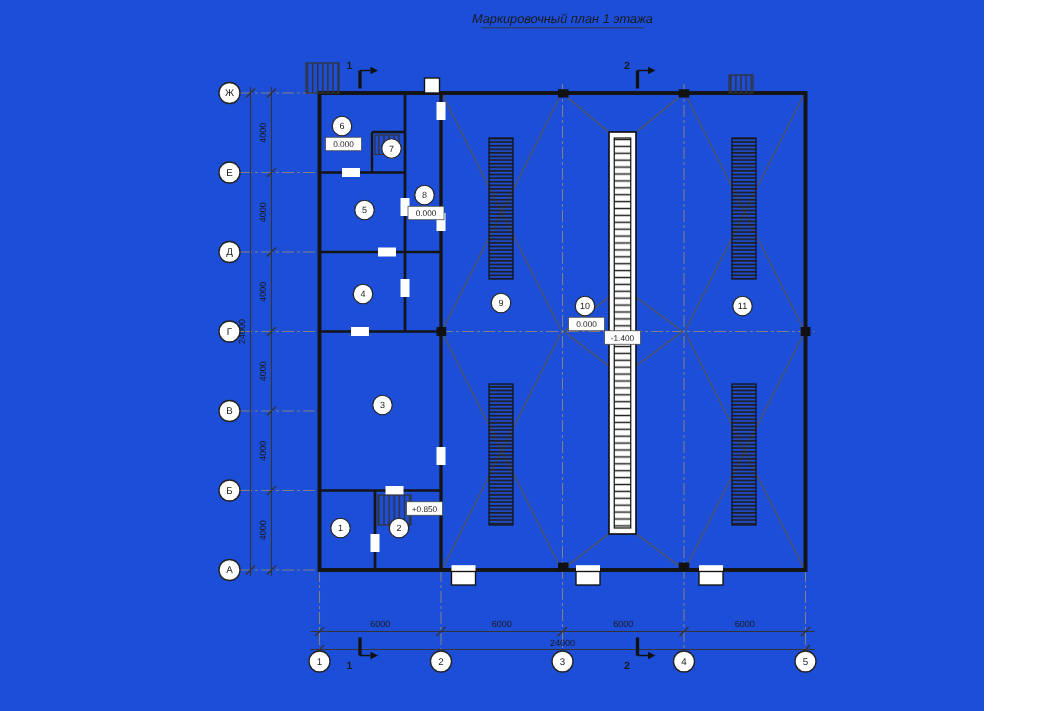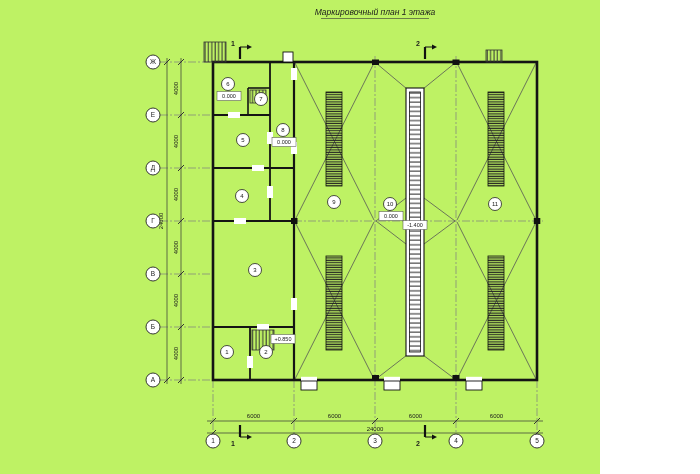--- a/index.html
+++ b/index.html
@@ -1,16 +1,16 @@
 <!DOCTYPE html>
 <html><head>
 <meta charset="utf-8">
 <style>
   html,body{margin:0;padding:0;background:#ffffff;}
-  .sheet{position:relative;width:600px;height:474px;background:#bef264;overflow:hidden;
+  .sheet{position:relative;width:656px;height:474px;background:#1d4ed8;overflow:hidden;
          font-family:"Liberation Sans", sans-serif;}
   svg text{font-family:"Liberation Sans", sans-serif;fill:#1a1a1a;}
   .t-title{font-size:8.5px;font-style:italic;}
   .t-axis{font-size:6.5px;}
   .t-dim{font-size:6px;}
   .t-room{font-size:6px;}
   .t-elev{font-size:5.5px;}
   .t-sect{font-size:7px;font-weight:bold;}
 </style>
 </head>

